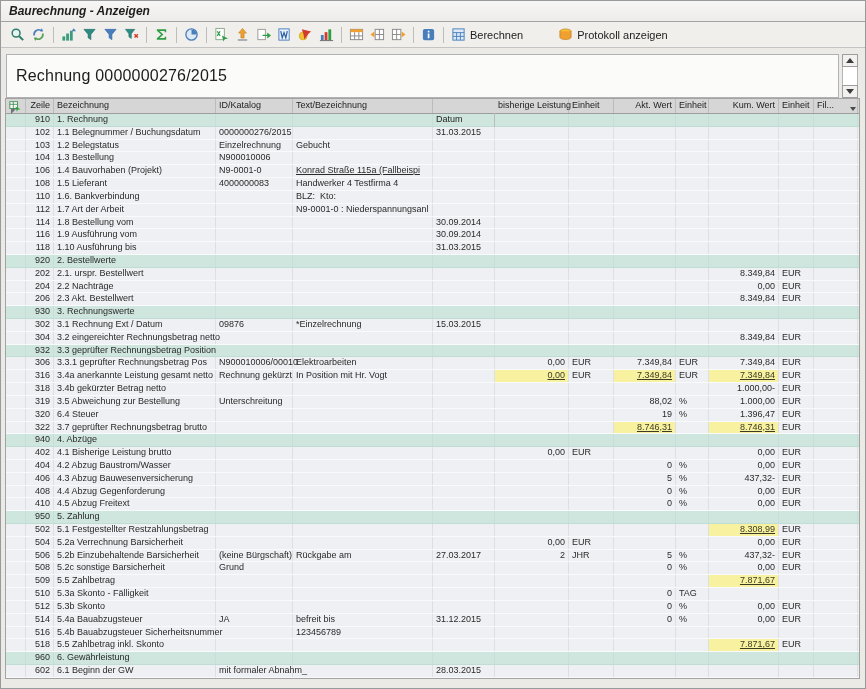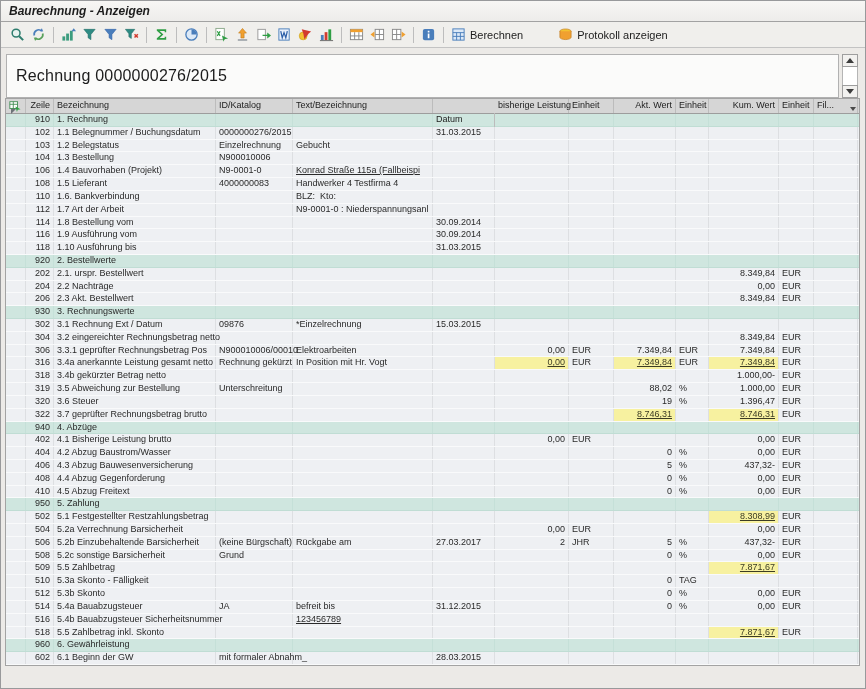--- a/index.html
+++ b/index.html
@@ -515,20 +515,35 @@
         <div class="g-cell" style="width: 140px;"></div>
         <div class="g-cell" style="width: 62px;"></div>
         <div class="g-cell ra" style="width: 74px;"></div>
         <div class="g-cell" style="width: 45px;"></div>
         <div class="g-cell ra" style="width: 62px;"></div>
         <div class="g-cell" style="width: 33px;"></div>
         <div class="g-cell ra" style="width: 70px;">8.349,84</div>
         <div class="g-cell" style="width: 35px;">EUR</div>
         <div class="g-cell" style="width: 44px;"></div>
       </div>
+      <div class="g-row section">
+        <div class="g-cell" style="width: 20px;"></div>
+        <div class="g-cell ra" style="width: 28px;">932</div>
+        <div class="g-cell" style="width: 162px;">3.3 geprüfter Rechnungsbetrag Position</div>
+        <div class="g-cell" style="width: 77px;"></div>
+        <div class="g-cell" style="width: 140px;"></div>
+        <div class="g-cell" style="width: 62px;"></div>
+        <div class="g-cell ra" style="width: 74px;"></div>
+        <div class="g-cell" style="width: 45px;"></div>
+        <div class="g-cell ra" style="width: 62px;"></div>
+        <div class="g-cell" style="width: 33px;"></div>
+        <div class="g-cell ra" style="width: 70px;"></div>
+        <div class="g-cell" style="width: 35px;"></div>
+        <div class="g-cell" style="width: 44px;"></div>
+      </div>
       <div class="g-row">
         <div class="g-cell" style="width: 20px;"></div>
         <div class="g-cell ra" style="width: 28px;">306</div>
         <div class="g-cell" style="width: 162px;">3.3.1 geprüfter Rechnungsbetrag Pos</div>
         <div class="g-cell" style="width: 77px;">N900010006/00010</div>
         <div class="g-cell" style="width: 140px;">Elektroarbeiten</div>
         <div class="g-cell" style="width: 62px;"></div>
         <div class="g-cell ra" style="width: 74px;">0,00</div>
         <div class="g-cell" style="width: 45px;">EUR</div>
         <div class="g-cell ra" style="width: 62px;">7.349,84</div>
@@ -578,21 +593,21 @@
         <div class="g-cell" style="width: 45px;"></div>
         <div class="g-cell ra" style="width: 62px;">88,02</div>
         <div class="g-cell" style="width: 33px;">%</div>
         <div class="g-cell ra" style="width: 70px;">1.000,00</div>
         <div class="g-cell" style="width: 35px;">EUR</div>
         <div class="g-cell" style="width: 44px;"></div>
       </div>
       <div class="g-row">
         <div class="g-cell" style="width: 20px;"></div>
         <div class="g-cell ra" style="width: 28px;">320</div>
-        <div class="g-cell" style="width: 162px;">3.6 Steuer</div>
+        <div class="g-cell" style="width: 162px;">6.4 Steuer</div>
         <div class="g-cell" style="width: 77px;"></div>
         <div class="g-cell" style="width: 140px;"></div>
         <div class="g-cell" style="width: 62px;"></div>
         <div class="g-cell ra" style="width: 74px;"></div>
         <div class="g-cell" style="width: 45px;"></div>
         <div class="g-cell ra" style="width: 62px;">19</div>
         <div class="g-cell" style="width: 33px;">%</div>
         <div class="g-cell ra" style="width: 70px;">1.396,47</div>
         <div class="g-cell" style="width: 35px;">EUR</div>
         <div class="g-cell" style="width: 44px;"></div>
@@ -835,21 +850,21 @@
         <div class="g-cell" style="width: 33px;">%</div>
         <div class="g-cell ra" style="width: 70px;">0,00</div>
         <div class="g-cell" style="width: 35px;">EUR</div>
         <div class="g-cell" style="width: 44px;"></div>
       </div>
       <div class="g-row">
         <div class="g-cell" style="width: 20px;"></div>
         <div class="g-cell ra" style="width: 28px;">516</div>
         <div class="g-cell" style="width: 162px;">5.4b Bauabzugsteuer Sicherheitsnummer</div>
         <div class="g-cell" style="width: 77px;"></div>
-        <div class="g-cell" style="width: 140px; text-decoration: underline;">123456789</div>
+        <div class="g-cell" style="width: 140px;">123456789</div>
         <div class="g-cell" style="width: 62px;"></div>
         <div class="g-cell ra" style="width: 74px;"></div>
         <div class="g-cell" style="width: 45px;"></div>
         <div class="g-cell ra" style="width: 62px;"></div>
         <div class="g-cell" style="width: 33px;"></div>
         <div class="g-cell ra" style="width: 70px;"></div>
         <div class="g-cell" style="width: 35px;"></div>
         <div class="g-cell" style="width: 44px;"></div>
       </div>
       <div class="g-row">

